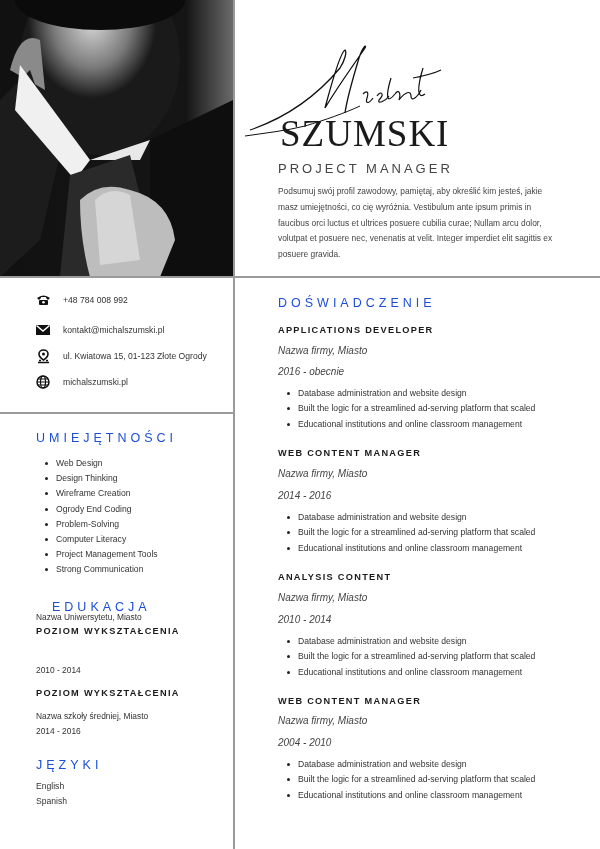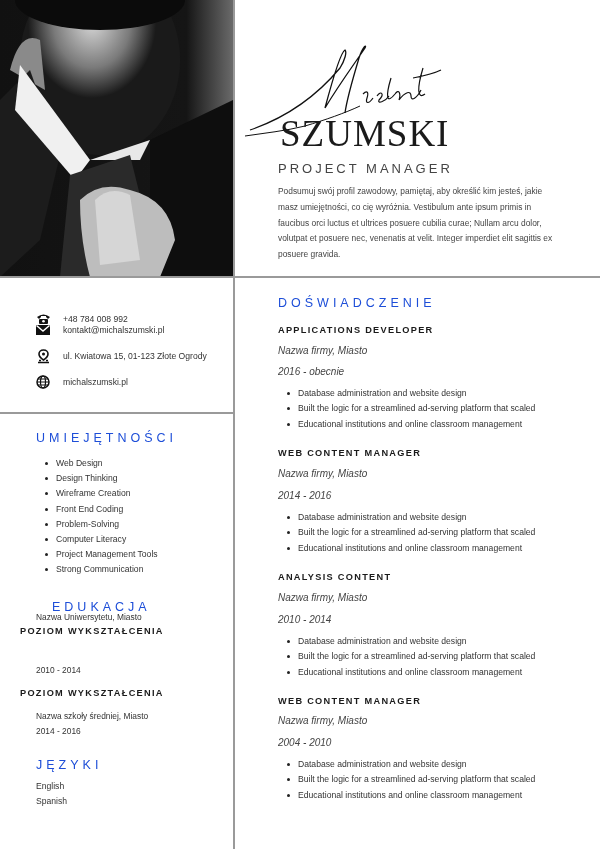--- a/index.html
+++ b/index.html
@@ -16,21 +16,21 @@
   .summary { position:absolute; left:43px; top:184px; width:280px; font-size:8.4px; line-height:15.8px; color:#444; }
   .contact-row { position:absolute; left:35px; display:flex; align-items:center; height:16px; }
   .contact-row .ic { width:16px; height:14px; display:flex; align-items:center; justify-content:center; margin-right:12px; }
   .contact-row .tx { font-size:8.6px; color:#333; }
 
   .section-title { position:absolute; font-size:12.5px; letter-spacing:4px; color:#1d4ed8; }
   .skills { position:absolute; left:36px; top:456px; margin:0; padding:0; list-style:none; }
   .skills li { font-size:8.6px; line-height:15.2px; color:#333; position:relative; padding-left:20px; }
   .skills li::before { content:""; position:absolute; left:9px; top:6px; width:3px; height:3px; border-radius:50%; background:#222; }
 
-  .edu-h { position:absolute; left:20px; font-size:9.2px; font-weight:bold; letter-spacing:1.3px; color:#1a1a1a; }
+  .edu-h { position:absolute; left:36px; font-size:9.2px; font-weight:bold; letter-spacing:1.3px; color:#1a1a1a; }
   .edu-t { position:absolute; left:36px; font-size:8.4px; color:#333; }
   .lang { position:absolute; left:36px; font-size:8.6px; color:#333; }
 
   .job-h { position:absolute; left:278px; font-size:9.2px; font-weight:bold; letter-spacing:1.3px; color:#1a1a1a; }
   .job-t { position:absolute; left:278px; font-size:10px; color:#444;font-style:italic; }
   .job-list { position:absolute; left:278px; margin:0; padding:0; list-style:none; }
   .job-list li { font-size:8.6px; line-height:15.3px; color:#333; position:relative; padding-left:20px; }
   .job-list li::before { content:""; position:absolute; left:9px; top:6px; width:3px; height:3px; border-radius:50%; background:#222; }
 </style>
 </head>
@@ -73,21 +73,21 @@
     <path d="M5 92 C40 80 70 60 95 30 C100 22 102 14 100 12 C96 14 88 40 80 70 M80 70 C95 45 110 25 120 10 C122 6 118 8 114 20 C108 40 102 60 100 75" fill="none" stroke="#111" stroke-width="1.3"></path>
     <path d="M0 98 C20 95 40 93 60 88 C80 82 100 75 115 68" fill="none" stroke="#111" stroke-width="1"></path>
     <path d="M118 56 C122 52 124 54 122 60 C120 66 124 66 128 60 M128 50 L128 50 M132 58 C136 52 140 56 134 62 C132 66 140 64 144 58 M146 40 C140 60 142 66 150 56 C154 50 156 56 154 62 C160 54 166 52 166 58 C166 64 172 60 176 52 M178 30 C172 50 172 62 180 56 M168 40 C178 38 188 36 196 32" fill="none" stroke="#111" stroke-width="1.2"></path>
   </svg>
   <div class="surname">SZUMSKI</div>
   <div class="role">PROJECT MANAGER</div>
   <div class="summary">Podsumuj swój profil zawodowy, pamiętaj, aby określić kim jesteś, jakie masz umiejętności, co cię wyróżnia. Vestibulum ante ipsum primis in faucibus orci luctus et ultrices posuere cubilia curae; Nullam arcu dolor, volutpat et posuere nec, venenatis at velit. Integer imperdiet elit sagittis ex posuere gravida.</div>
 </div>
 
 <div>
-  <div class="contact-row" style="top:311px;">
+  <div class="contact-row" style="top:292px;">
     <span class="ic">
       <svg width="15" height="12" viewBox="0 0 15 12">
           <path d="M1 4 Q7.5 -1 14 4 L12 6 L10 4 L10 3 L5 3 L5 4 L3 6 Z" fill="#111"></path>
           <rect x="3" y="6" width="9" height="5" rx="1" fill="#111"></rect>
           <circle cx="7.5" cy="8.3" r="1.3" fill="#fff"></circle>
         </svg>
     </span>
     <span class="tx">+48 784 008 992</span>
   </div>
   <div class="contact-row" style="top:322px;">
@@ -119,21 +119,21 @@
     </span>
     <span class="tx">michalszumski.pl</span>
   </div>
 </div>
 
 <div class="section-title" style="left:36px; top:431px;">UMIEJĘTNOŚCI</div>
 <ul class="skills">
   <li>Web Design</li>
   <li>Design Thinking</li>
   <li>Wireframe Creation</li>
-  <li>Front End Coding</li>
+  <li>Ogrody End Coding</li>
   <li>Problem-Solving</li>
   <li>Computer Literacy</li>
   <li>Project Management Tools</li>
   <li>Strong Communication</li>
 </ul>
 
 <div class="section-title" style="left:52px; top:600px;">EDUKACJA</div>
 <div class="edu-h" style="top:626px;">POZIOM WYKSZTAŁCENIA</div>
 <div class="edu-t" style="top:612px;">Nazwa Uniwersytetu, Miasto</div>
 <div class="edu-t" style="top:665px;">2010 - 2014</div>

